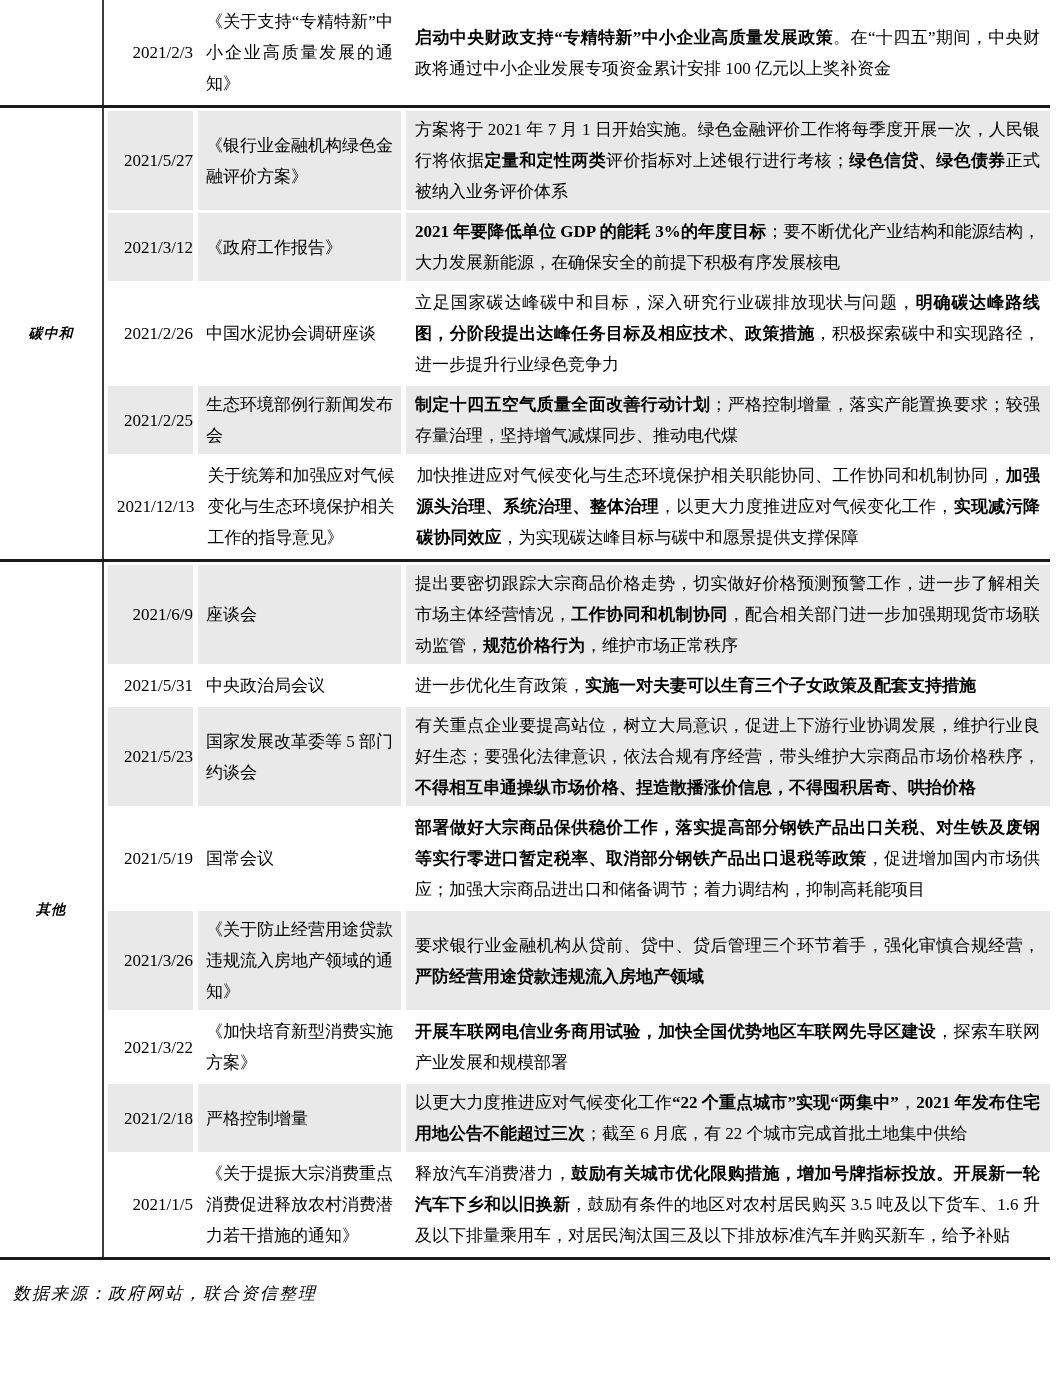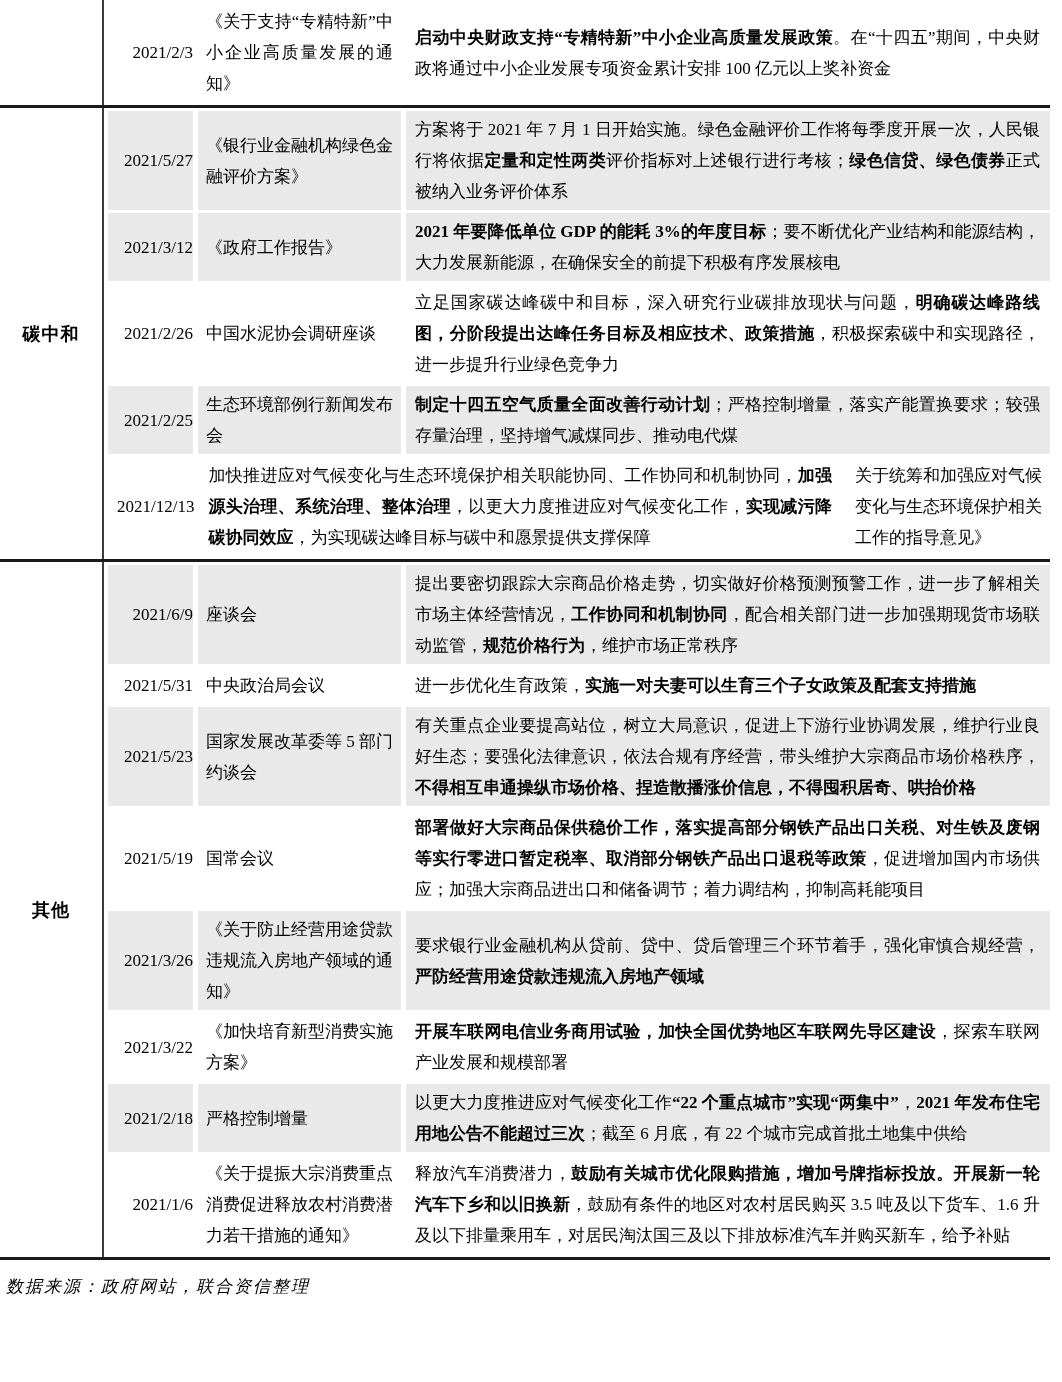--- a/index.html
+++ b/index.html
@@ -16,22 +16,23 @@
     border-bottom: 3px solid var(--rule-heavy, #1a1a1a);
   }
   .tsection { display: flex; }
   .tsection + .tsection { border-top: 3px solid var(--rule-heavy, #1a1a1a); }
 
   .cat {
     flex: 0 0 102px;
     display: flex; align-items: center; justify-content: center;
     font-family: "Liberation Sans", "DejaVu Sans", sans-serif;
     font-weight: bold;
-    font-size: 18px;
+    font-size: 14px;
     letter-spacing: 1px;
+    font-style: italic;
   }
 
   .rows {
     flex: 1;
     border-left: 2px solid var(--rule-vert, #3c3c3c);
     padding: 3px 0 3px 4px;
     display: flex; flex-direction: column; gap: 3px;
     min-width: 0;
   }
   .row { display: flex; gap: 5px; }
@@ -42,22 +43,22 @@
     display: flex; flex-direction: column; justify-content: center;
     font-size: 17px;
     line-height: 31px;
   }
   .cell.date  { flex: 0 0 85px; padding-left: 9px; white-space: nowrap; text-align: right; }
   .cell.policy{ flex: 0 0 203px; padding: 3px 8px; text-align: justify; }
   .cell.desc  { flex: 1; padding: 3px 10px 3px 9px; text-align: justify; min-width: 0; }
   .cell.desc b, .cell.policy b { font-weight: bold; }
 
   .src-note {
-    margin-top: 15px;
-    padding-left: 6px;
+    margin-top: 22px;
+    padding-left: 13px;
     font-size: 17px;
     font-style: italic;
     font-family: "DejaVu Serif", "Liberation Serif", serif;
     letter-spacing: 2px;
   }
 </style>
 </head>
 <body>
 
 <div class="page">
@@ -110,25 +111,25 @@
             <div class="cell date">2021/2/25</div>
             <div class="cell policy">
               <div>生态环境部例行新闻发布会</div>
             </div>
             <div class="cell desc">
               <div><b>制定十四五空气质量全面改善行动计划</b><span>；严格控制增量，落实产能置换要求；较强存量治理，坚持增气减煤同步、推动电代煤</span></div>
             </div>
           </div>
           <div class="row">
             <div class="cell date">2021/12/13</div>
+            <div class="cell policy">
+              <div>关于统筹和加强应对气候变化与生态环境保护相关工作的指导意见》</div>
+            </div>
             <div class="cell desc">
               <div><span>加快推进应对气候变化与生态环境保护相关职能协同、工作协同和机制协同，</span><b>加强源头治理、系统治理、整体治理</b><span>，以更大力度推进应对气候变化工作，</span><b>实现减污降碳协同效应</b><span>，为实现碳达峰目标与碳中和愿景提供支撑保障</span></div>
-            </div>
-            <div class="cell policy">
-              <div>关于统筹和加强应对气候变化与生态环境保护相关工作的指导意见》</div>
             </div>
           </div>
         </div>
       </div>
       <div class="tsection">
         <div class="cat">其他</div>
         <div class="rows">
           <div class="row shaded">
             <div class="cell date">2021/6/9</div>
             <div class="cell policy">
@@ -186,21 +187,21 @@
           <div class="row shaded">
             <div class="cell date">2021/2/18</div>
             <div class="cell policy">
               <div>严格控制增量</div>
             </div>
             <div class="cell desc">
               <div><span>以更大力度推进应对气候变化工作</span><b>“22 个重点城市”实现“两集中”</b><span>，</span><b>2021 年发布住宅用地公告不能超过三次</b><span>；截至 6 月底，有 22 个城市完成首批土地集中供给</span></div>
             </div>
           </div>
           <div class="row">
-            <div class="cell date">2021/1/6</div>
+            <div class="cell date">2021/1/5</div>
             <div class="cell policy">
               <div>《关于提振大宗消费重点消费促进释放农村消费潜力若干措施的通知》</div>
             </div>
             <div class="cell desc">
               <div><span>释放汽车消费潜力，</span><b>鼓励有关城市优化限购措施，增加号牌指标投放。开展新一轮汽车下乡和以旧换新</b><span>，鼓励有条件的地区对农村居民购买 3.5 吨及以下货车、1.6 升及以下排量乘用车，对居民淘汰国三及以下排放标准汽车并购买新车，给予补贴</span></div>
             </div>
           </div>
         </div>
       </div>
     </div>

